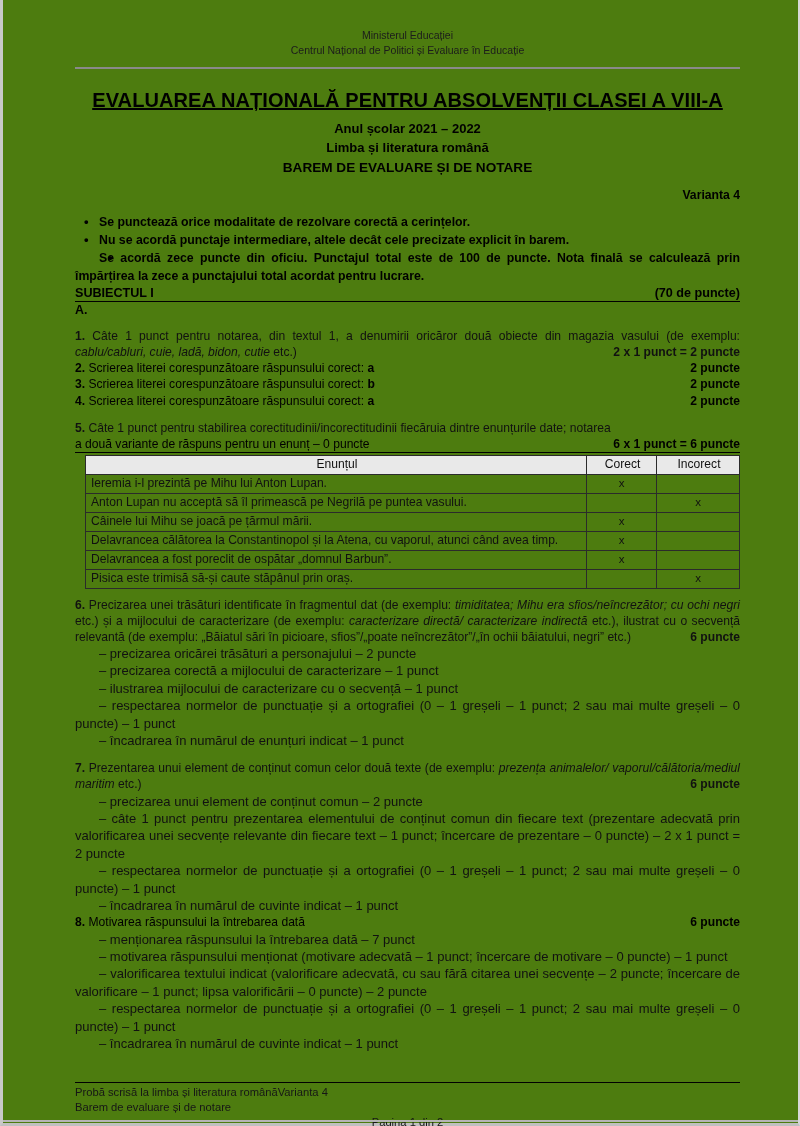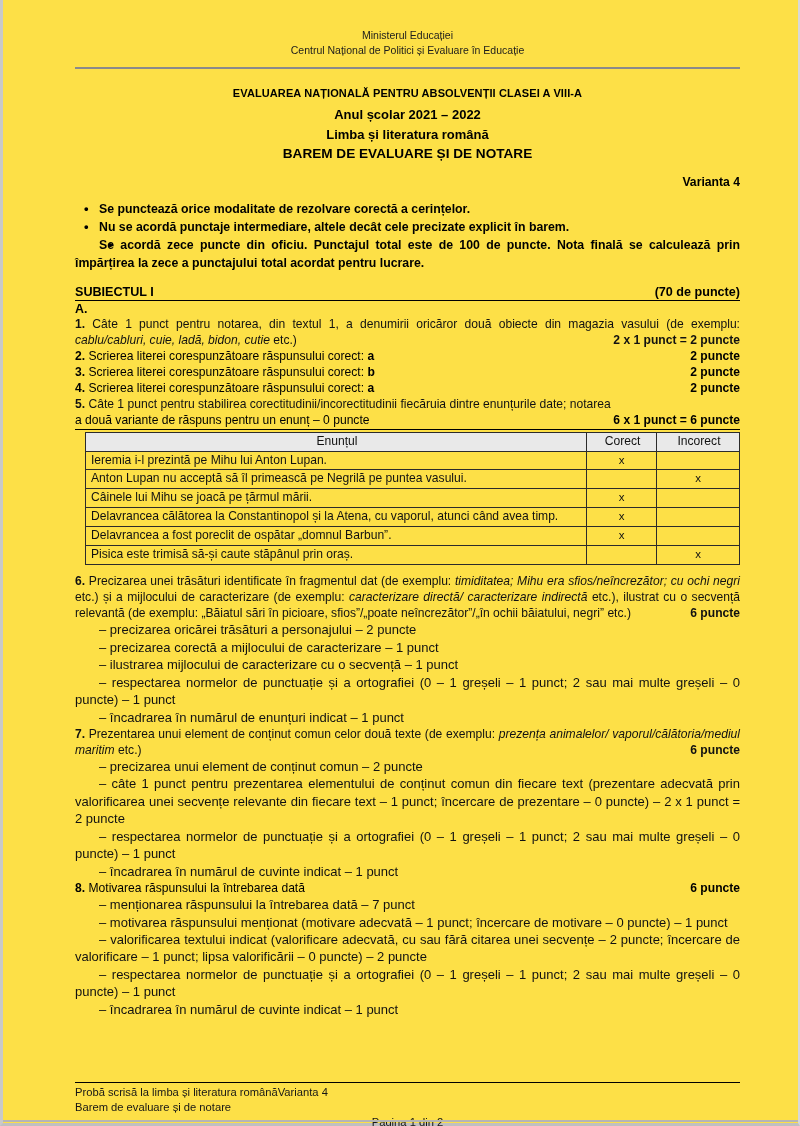--- a/index.html
+++ b/index.html
@@ -10,21 +10,21 @@
   body {
     width: 800px;
     height: 1126px;
     overflow: hidden;
     font-family: "Liberation Sans", sans-serif;
   }
   .page {
     position: relative;
     width: 800px;
     height: 1126px;
-    background: #fde047;
+    background: #4d7c0f;
     box-sizing: border-box;
     border-left: 3px solid #c9c9c9;
     border-right: 2px solid #d8d8d8;
     border-bottom: 3px solid #c0c0c0;
   }
   .inner {
     position: absolute;
     left: 72px;
     right: 58px;
     top: 0;
@@ -46,21 +46,21 @@
   }
 
   
   .titleblock {
     text-align: center;
     font-weight: bold;
     color: #000;
     margin-top: 16px;
     line-height: 1.5;
   }
-  .t-main  { font-size: 11px; letter-spacing: .1px; }
+  .t-main  { font-size: 20px; letter-spacing: .1px; text-decoration: underline; }
   .t-year  { font-size: 13px; margin-top: 4px; }
   .t-subj  { font-size: 13px; }
   .t-barem { font-size: 13.6px; }
   .varianta-top {
     text-align: right;
     font-weight: bold;
     font-size: 12.2px;
     margin-top: 10px;
   }
 
@@ -85,21 +85,20 @@
     font-size: 13px;
   }
   .bullets .bl.wrap {
     padding-left: 0;
     text-indent: 24px;
   }
   .bullets .bl.wrap::before { left: 9px; top: -1px; }
 
   
   .subject-head {
-    margin-top: 12px;
     display: flex;
     justify-content: space-between;
     align-items: baseline;
     font-weight: bold;
     font-size: 12.6px;
     border-bottom: 1.6px solid #000;
     padding-bottom: 1px;
   }
   .subject-head span { text-decoration: none; }
   .letter-a {
@@ -107,21 +106,21 @@
     font-size: 12.4px;
     margin-top: 1px;
   }
 
   
   .item {
     font-size: 12.1px;
     color: #111;
     line-height: 1.33;
     text-align: justify;
-    margin-top: 0;
+    margin-top: 11px;
   }
   .item.j { text-align: justify; }
   .item b { font-weight: bold; }
   .item i { font-style: italic; }
   .row-line {
     display: flex;
     justify-content: space-between;
     align-items: baseline;
     font-size: 12.1px;
     line-height: 1.34;

